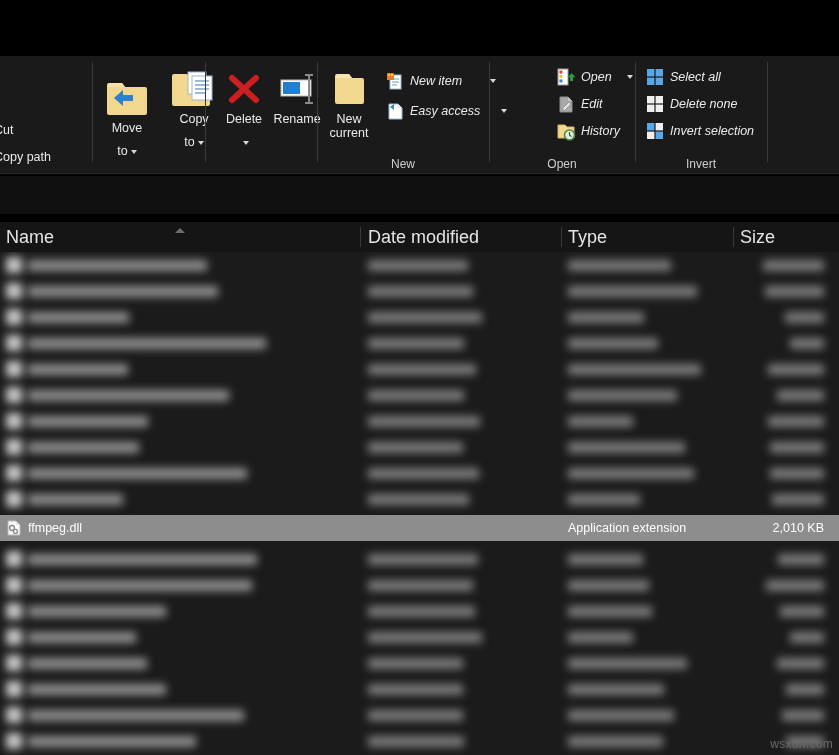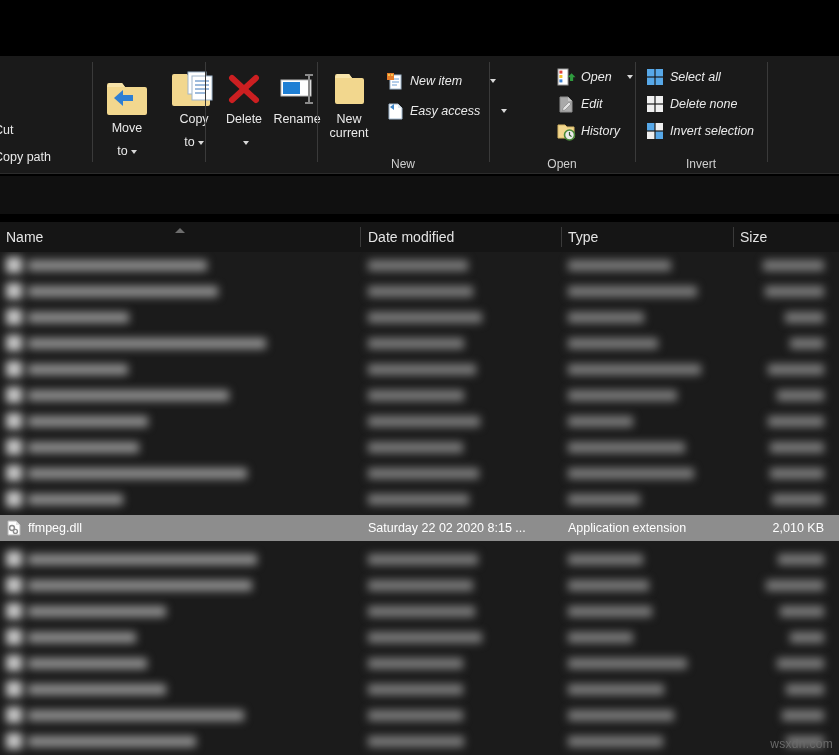--- a/index.html
+++ b/index.html
@@ -76,21 +76,21 @@
     position:absolute;top:184px;height:22px;line-height:22px;
     font-size:12px;color:#9a9a9a;
   }
 
   
   .colhdr{
     position:absolute;left:0;top:222px;width:839px;height:30px;
     background:#151515;border-bottom:1px solid #2b2b2b;
   }
   .colhdr .ch{
-    position:absolute;top:0;height:30px;line-height:30px;font-size:14px;color:#e4e4e4;
+    position:absolute;top:0;height:30px;line-height:30px;font-size:18px;color:#e4e4e4;
     white-space:nowrap;
   }
   .colhdr .vline{position:absolute;top:5px;width:1px;height:20px;background:#3a3a3a;}
   .sortcaret{
     position:absolute;top:6px;width:0;height:0;
     border-left:5px solid transparent;border-right:5px solid transparent;
     border-bottom:5px solid #6d6d6d;
   }
 
   
@@ -434,21 +434,20 @@
     <div class="row selected" style="top:263px;">
       <span class="ricon" style="background:transparent;">
         <svg width="16" height="16" viewBox="0 0 16 16">
           <path d="M2 1 h8 l4 4 v10 h-12z" fill="#fdfdfd" stroke="#b6b6b6"></path>
           <path d="M10 1 v4 h4z" fill="#e2e2e2"></path>
           <circle cx="6" cy="8" r="2.4" fill="none" stroke="#8c8c8c" stroke-width="1.5"></circle>
           <circle cx="9.4" cy="11.4" r="2" fill="none" stroke="#8c8c8c" stroke-width="1.4"></circle>
         </svg>
       </span>
       <span class="rname">ffmpeg.dll</span>
-      <span class="rdate">Saturday 22 02 2020 8:15 ...</span>
       <span class="rtype">Application extension</span>
       <span class="rsize">2,010 KB</span>
     </div>
 
     <div id="rows-below">
         <div class="row blurred" style="top:294px">
           <span class="ricon"></span>
           <span style="position:absolute;left:28px;top:8px;height:11px;width:229px;background:#8e8e8e;"></span>
           <span style="position:absolute;left:368px;top:8px;height:11px;width:110px;background:#7a7a7a;"></span>
           <span style="position:absolute;left:568px;top:8px;height:11px;width:75px;background:#7a7a7a;"></span>

